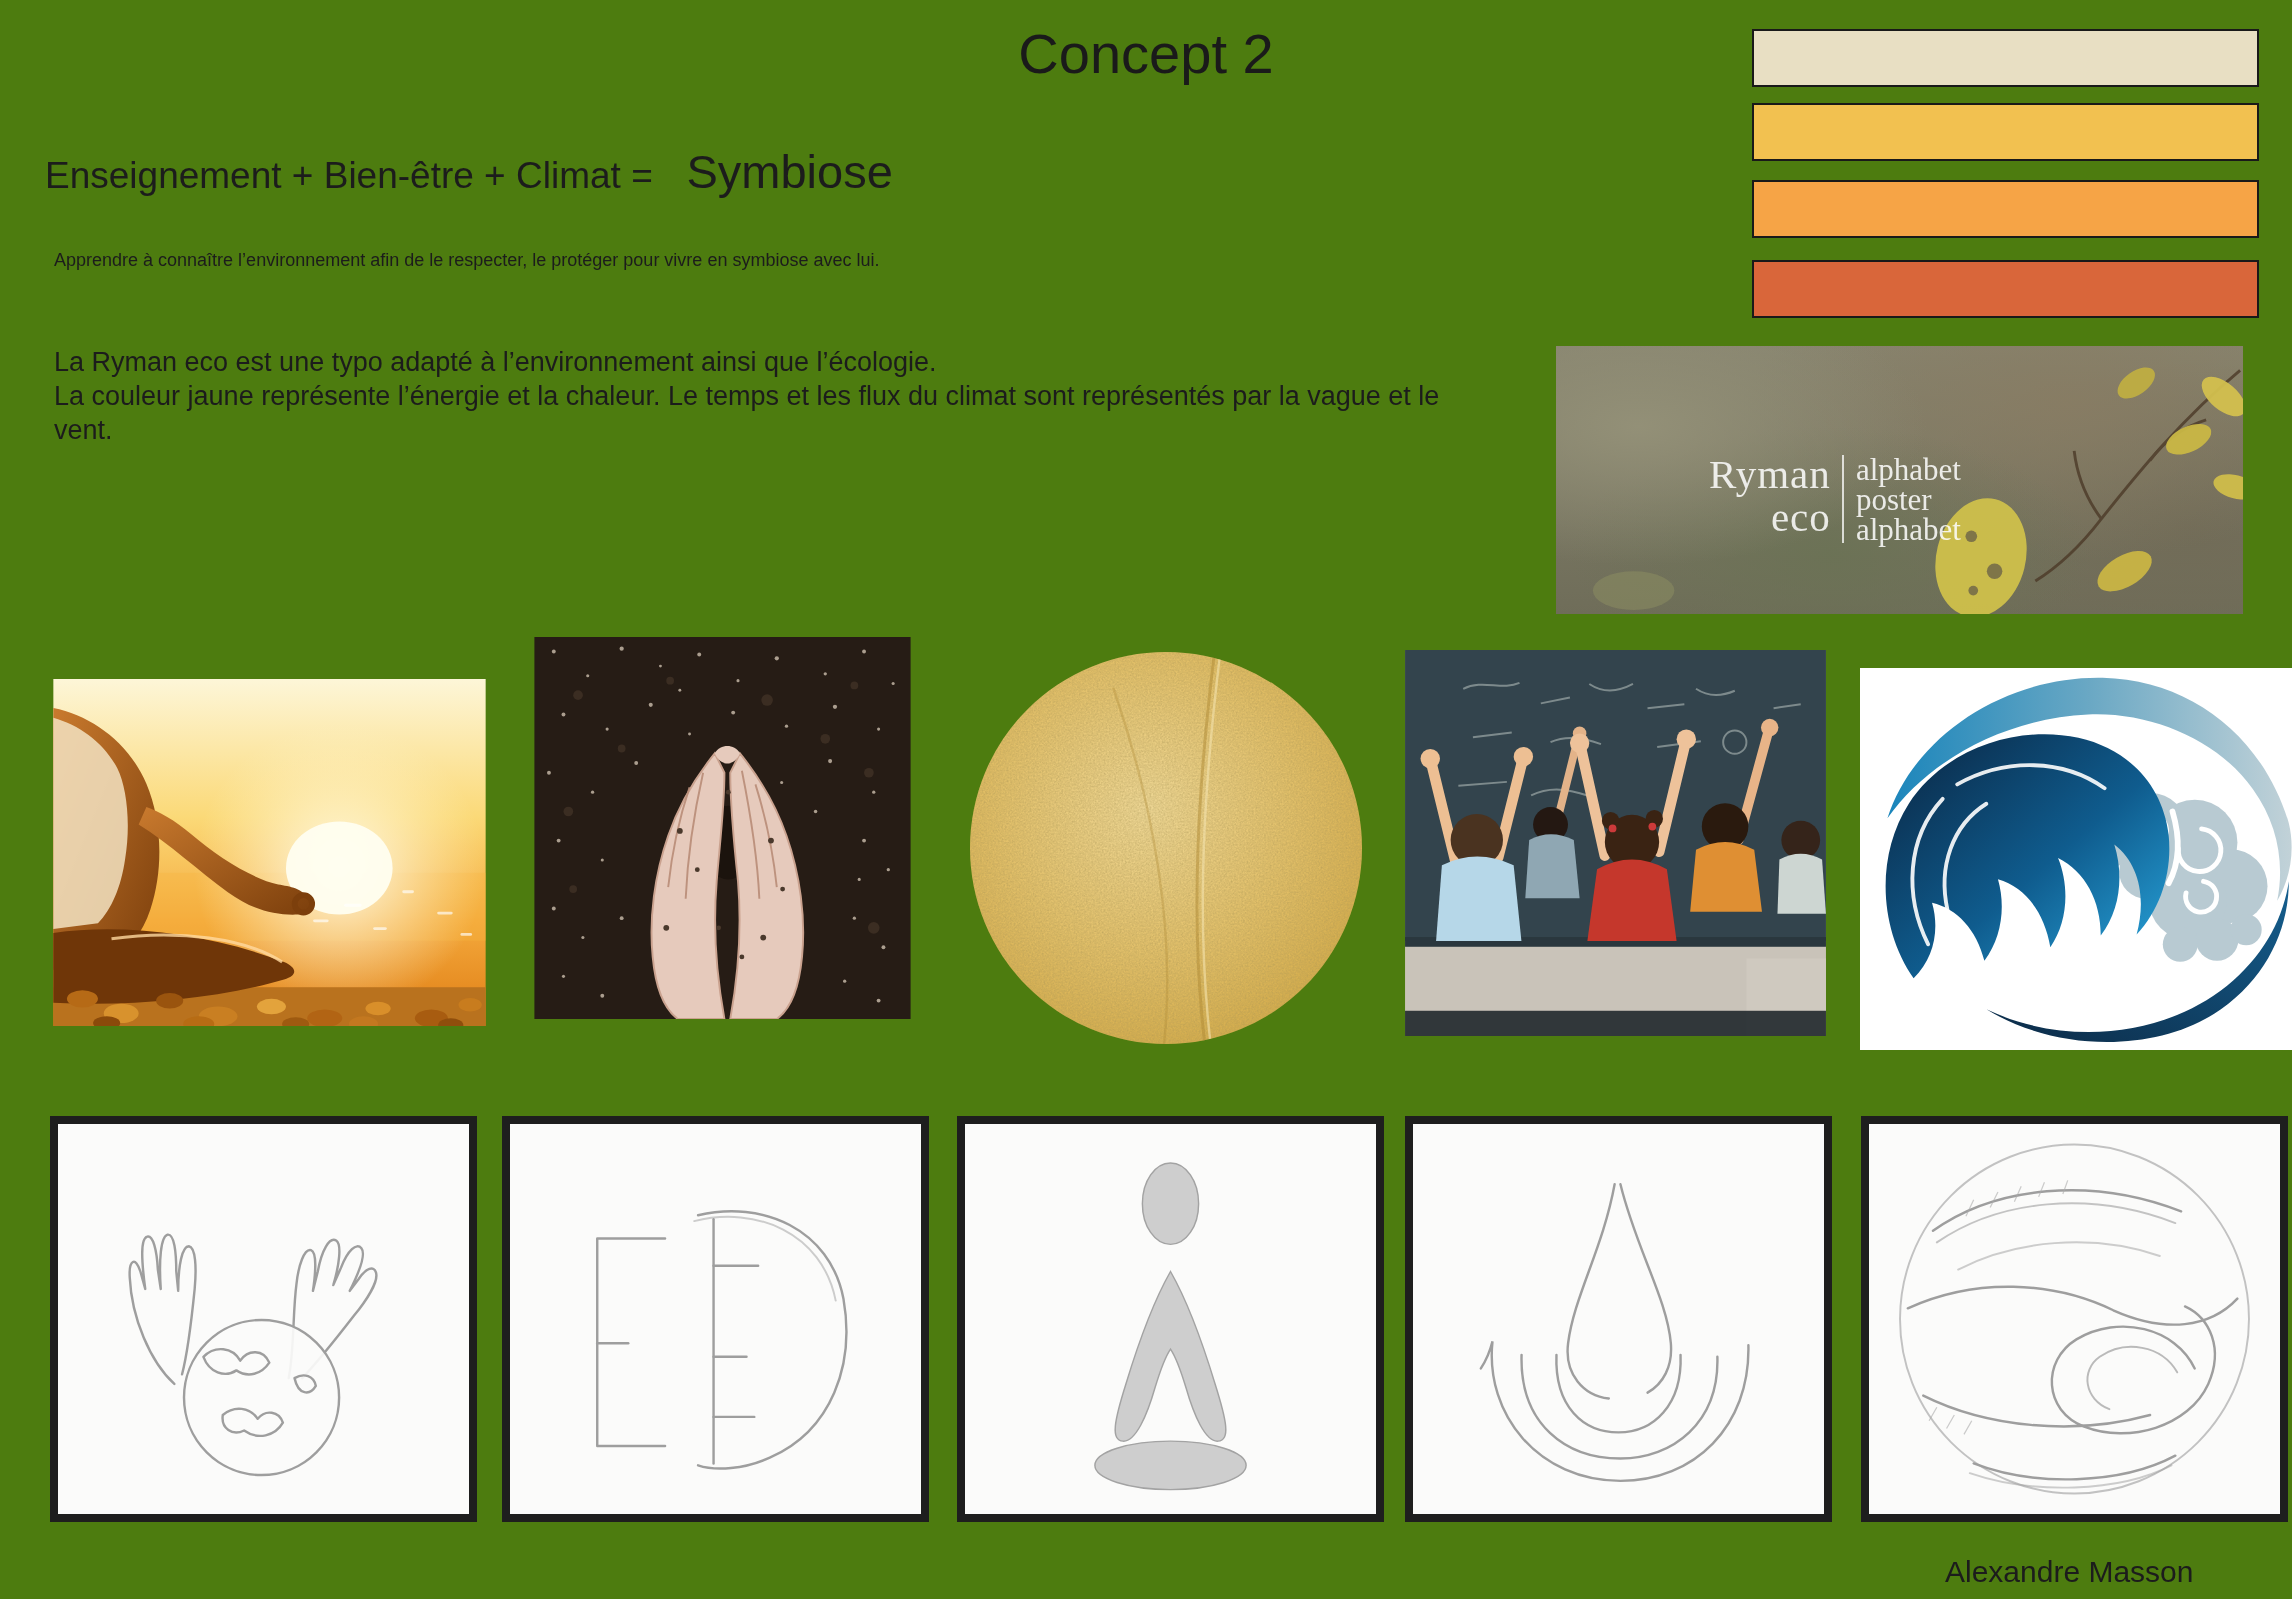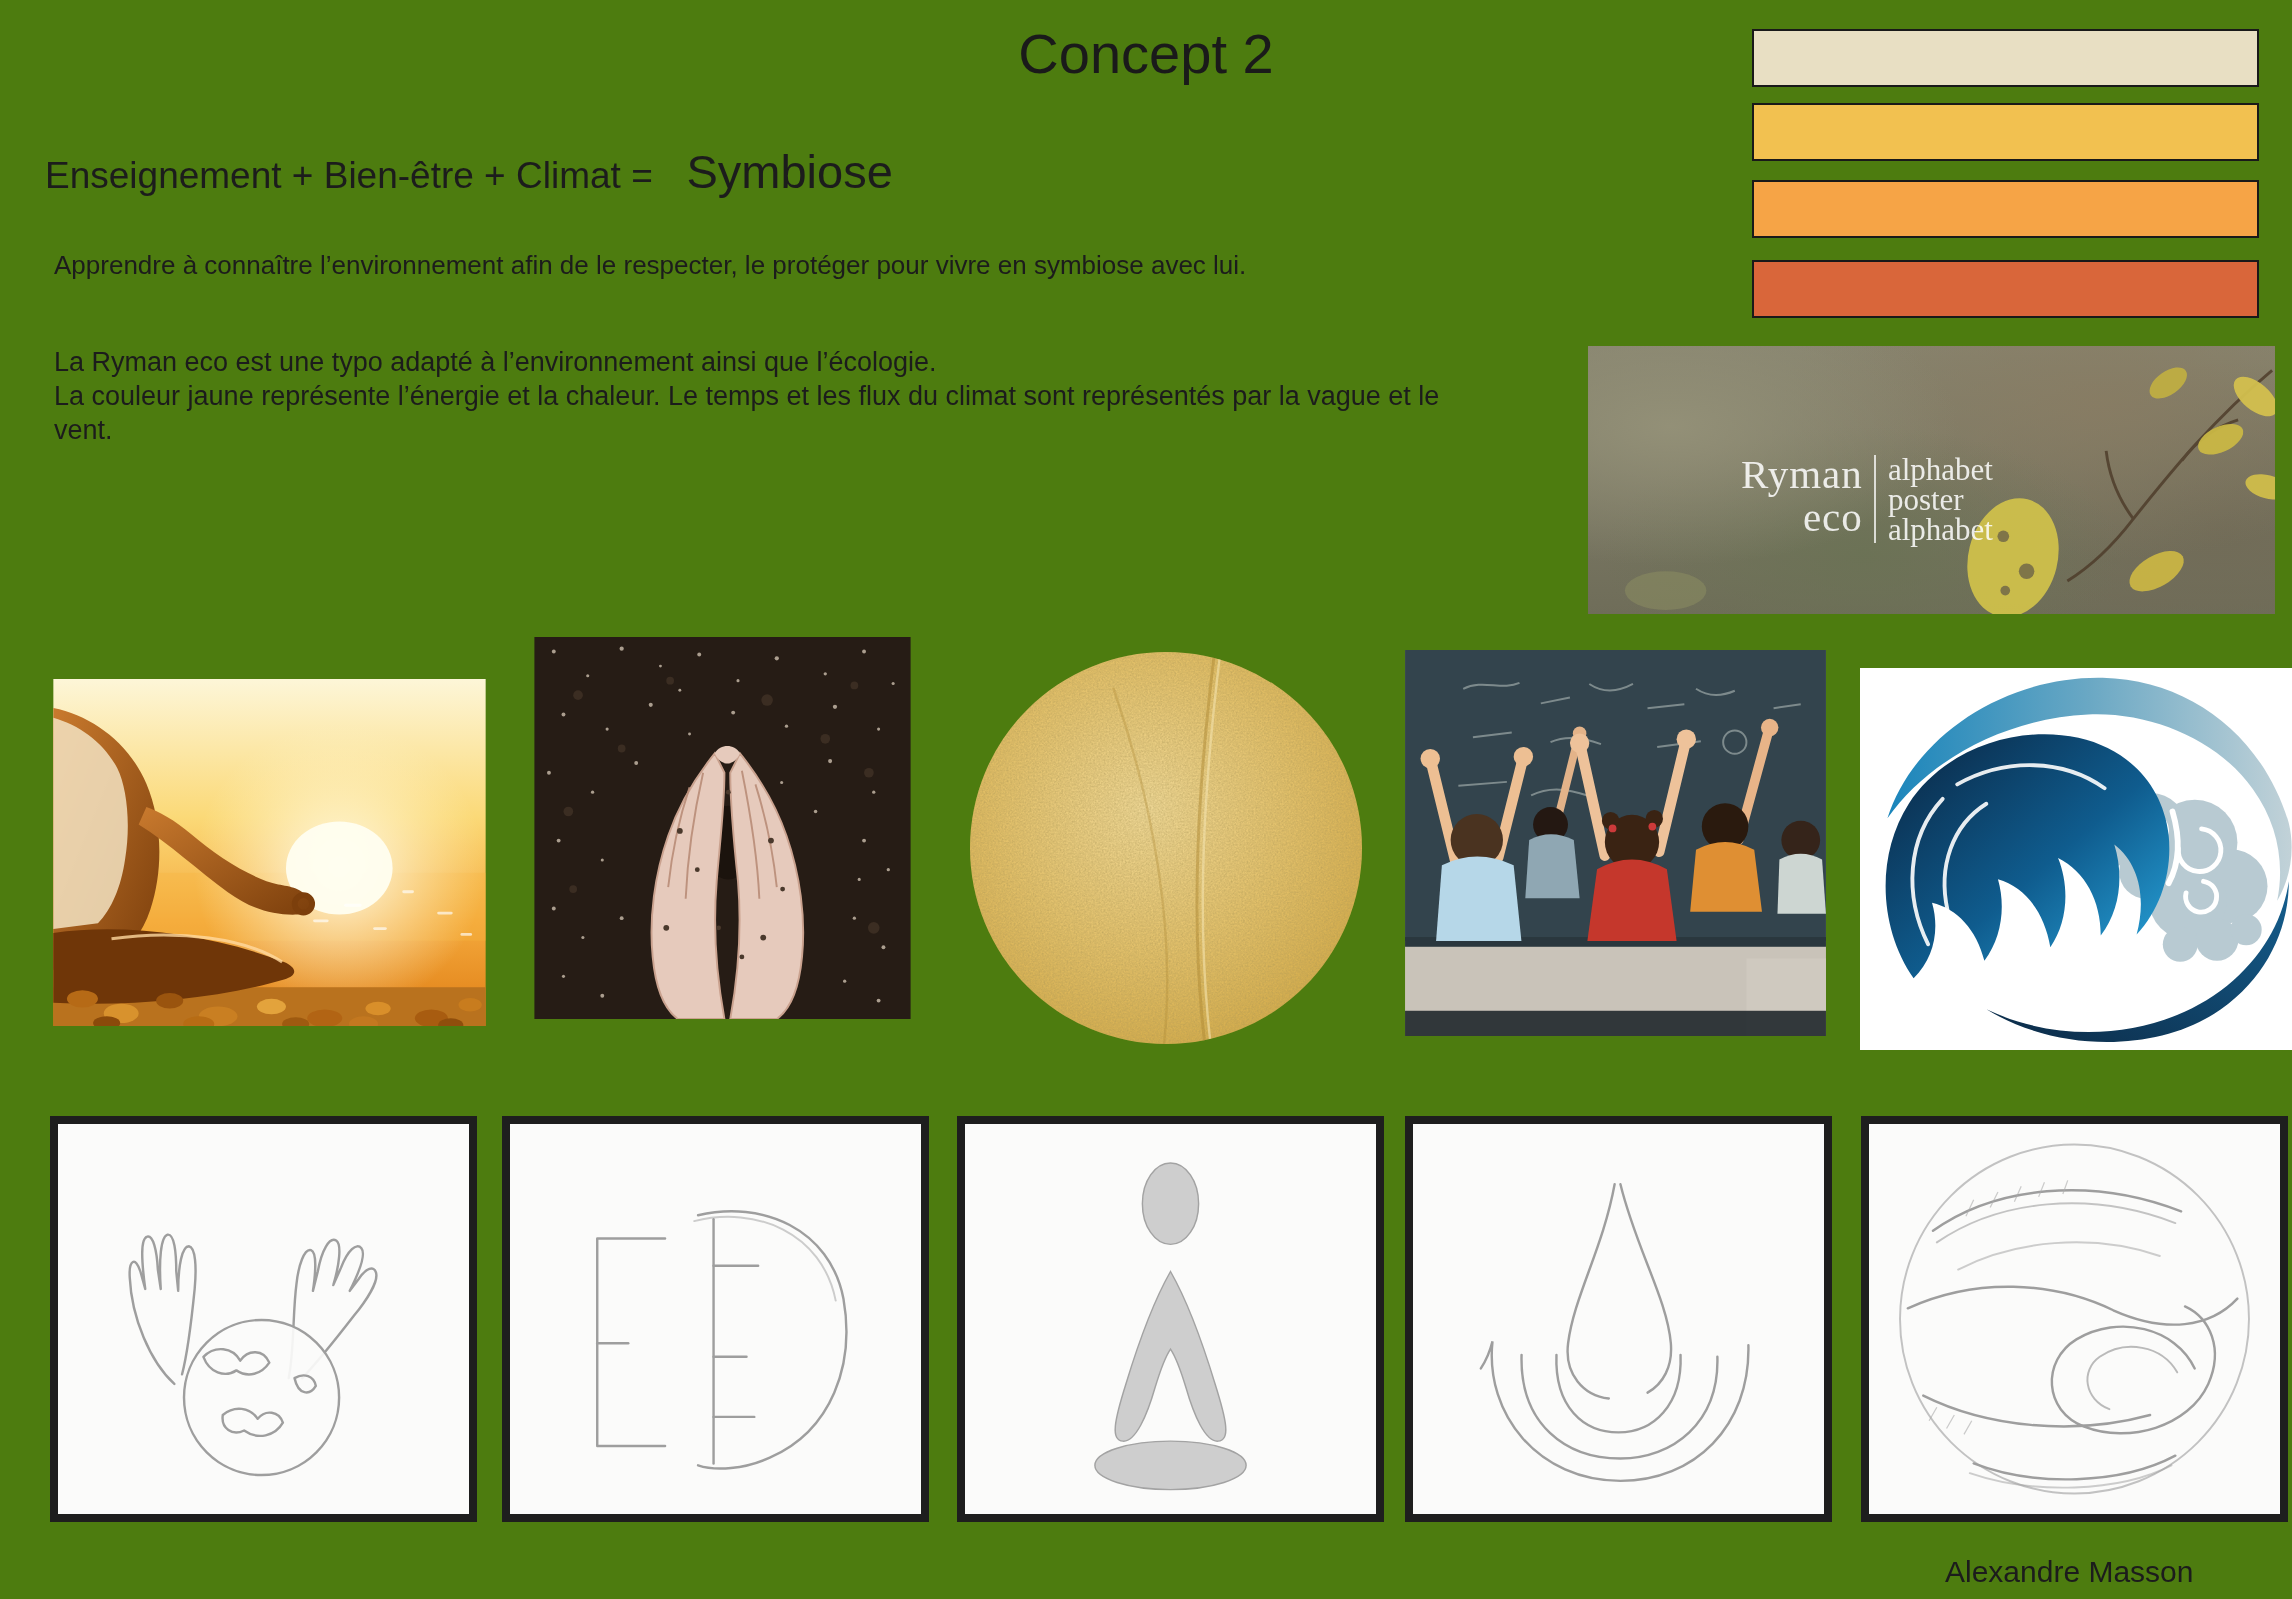--- a/index.html
+++ b/index.html
@@ -6,29 +6,29 @@
   .board{position:relative;width:2292px;height:1599px;background:#4d7c0f;
          font-family:"Liberation Sans",sans-serif;color:#1c1c1c;overflow:hidden;}
 
   .title{position:absolute;top:21.3px;left:0;right:0;margin:0;text-align:center;
          font-size:56px;font-weight:400;color:#1a1a1a;}
 
   .heading{position:absolute;top:144px;left:45px;display:flex;align-items:baseline;white-space:nowrap;gap:24px;}
   .heading .terms{font-size:37px;margin-right:9.7px;}
   .heading .kw{font-size:47px;font-weight:400;}
 
-  .tagline{position:absolute;top:250px;left:54px;margin:0;font-size:26px;white-space:nowrap;}
+  .tagline{position:absolute;top:250px;left:54px;margin:0;font-size:18px;white-space:nowrap;}
 
   .description{position:absolute;top:345px;left:54px;width:1417px;font-size:27px;line-height:34px;}
   .description p{margin:0;}
 
   .swatch{position:absolute;left:1752px;width:503px;height:54px;border:2.9px solid #191919;}
   .sw1{top:29px;} .sw2{top:103px;} .sw3{top:180px;} .sw4{top:260px;}
 
-  .ryman{position:absolute;left:1588px;top:346px;width:687px;height:268px;overflow:hidden;
+  .ryman{position:absolute;left:1556px;top:346px;width:687px;height:268px;overflow:hidden;
     background:
       radial-gradient(ellipse 42% 52% at 12% 30%, rgba(148,145,120,.95), rgba(148,145,120,0)),
       radial-gradient(ellipse 38% 48% at 40% 78%, rgba(106,114,84,.85), rgba(106,114,84,0)),
       radial-gradient(ellipse 46% 58% at 74% 22%, rgba(136,124,99,.9), rgba(136,124,99,0)),
       radial-gradient(ellipse 42% 62% at 92% 68%, rgba(112,106,86,.85), rgba(112,106,86,0)),
       linear-gradient(#87846f,#6f6d59);}
   .ryman svg{position:absolute;left:0;top:0;}
   .ryman-text{position:absolute;left:153px;top:107px;display:flex;align-items:stretch;
       font-family:"Liberation Serif",serif;color:rgba(255,255,255,.85);}
   .ryman-brand{text-align:right;font-size:41px;line-height:43px;letter-spacing:1px;}

